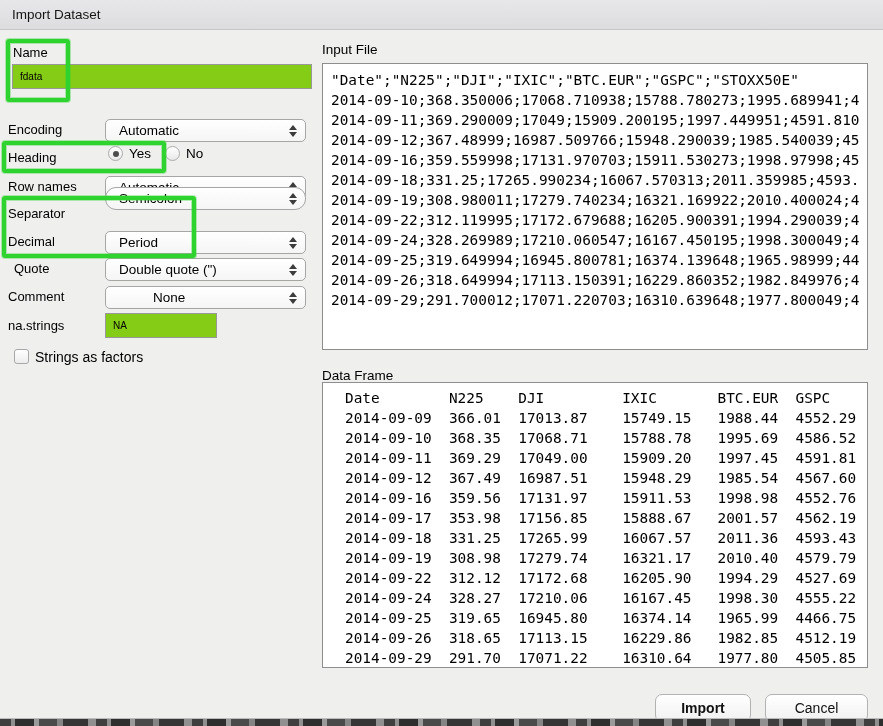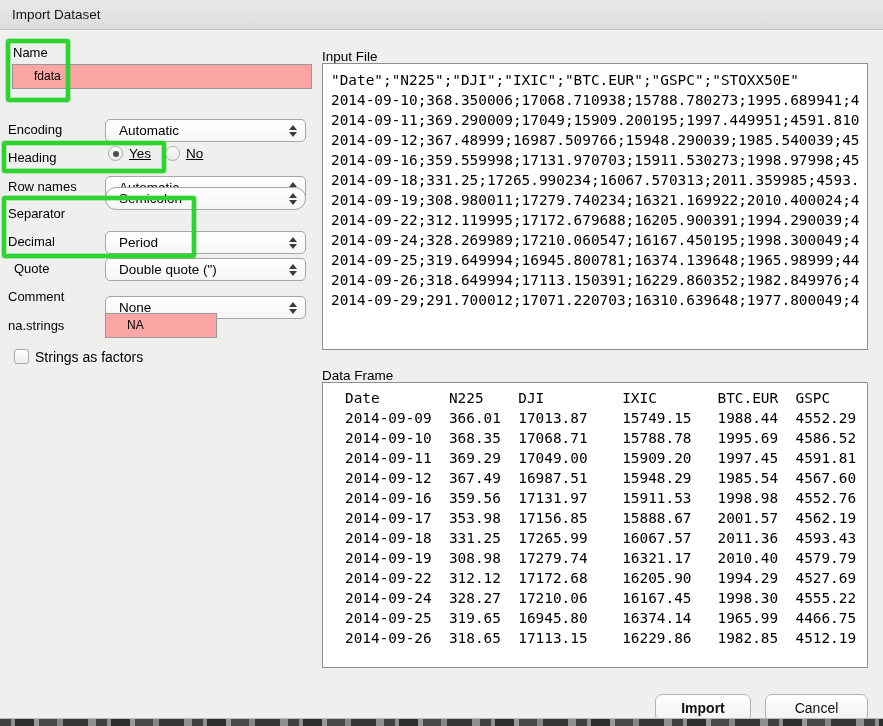--- a/index.html
+++ b/index.html
@@ -21,41 +21,41 @@
   }
   .titlebar .title {
     position:absolute; left:12px; top:0; line-height:30px;
     font-size:13.5px; color:#141414;
   }
 
   
   .field-label { font-size:13px; color:#000; white-space:nowrap; }
 
   .text-input {
-    background:#fca5a5; border:1px solid #989898;
-    font-size:12px; line-height:23px; padding-left:21px;
+    background:#84cc16; border:1px solid #989898;
+    font-size:10px; line-height:23px; padding-left:7px;
     color:#000; overflow:hidden; white-space:nowrap;
   }
 
   .dropdown {
     left:105px; width:201px; height:23px;
     background:linear-gradient(#ffffff,#f5f5f5);
     border:1px solid #a6a6a6; border-radius:5px;
     display:flex; align-items:center;
     font-size:13.5px;
   }
   .dropdown .val { margin-left:13px; white-space:nowrap; overflow:hidden; }
   .dropdown .arrows {
     position:absolute; right:8px; top:50%; transform:translateY(-50%);
     display:flex; flex-direction:column; align-items:center;
   }
   .tri-up { width:0;height:0;border-left:4px solid transparent;border-right:4px solid transparent;border-bottom:5px solid #3c3c3c; }
   .tri-down { width:0;height:0;border-left:4px solid transparent;border-right:4px solid transparent;border-top:5px solid #3c3c3c; margin-top:2px; }
 
-  .radio-row { display:flex; align-items:flex-end;text-decoration:underline; }
+  .radio-row { display:flex; align-items:flex-end; }
   .radio {
     width:15px; height:15px; border-radius:50%;
     border:1px solid #ababab; background:linear-gradient(#ffffff,#e9e9e9);
     display:flex; align-items:center; justify-content:center;
   }
   .radio.selected::after {
     content:""; width:6px; height:6px; border-radius:50%; background:#4c4c4c;
   }
   .radio-label { font-size:13.5px; margin:0 14px 0 6px; }
 
@@ -164,35 +164,35 @@
 <div class="abs field-label" style="left:8px; top:261px;margin-left:6px;">Quote</div>
 <div class="abs dropdown" style="top:258px;">
   <span class="val">Double quote (")</span>
   <span class="arrows">
       <span class="tri-up"></span>
       <span class="tri-down"></span>
     </span>
 </div>
 
 <div class="abs field-label" style="left:8px; top:289px;">Comment</div>
-<div class="abs dropdown" style="top:296px;">
+<div class="abs dropdown" style="top:286px;padding-left:34px;">
   <span class="val">None</span>
   <span class="arrows">
       <span class="tri-up"></span>
       <span class="tri-down"></span>
     </span>
 </div>
 
 <div class="abs field-label" style="left:8px; top:318px;">na.strings</div>
 <div class="abs text-input" style="left:105px; top:313px; width:112px; height:25px;">NA</div>
 
 <div class="abs checkbox" style="left:14px; top:349px;"></div>
 <div class="abs field-label" style="left:35px; top:349px; font-size:14px;">Strings as factors</div>
 
-<div class="abs panel-label" style="left:322px; top:49px;">Input File</div>
+<div class="abs panel-label" style="left:322px; top:42px;">Input File</div>
 <div class="abs mono-box" style="left:322px; top:63px; width:546px; height:287px; padding:6px 0 0 8px;">
 
 <div class="csv-line">"Date";"N225";"DJI";"IXIC";"BTC.EUR";"GSPC";"STOXX50E"</div>
     <div class="csv-line">2014-09-10;368.350006;17068.710938;15788.780273;1995.689941;4</div>
     <div class="csv-line">2014-09-11;369.290009;17049;15909.200195;1997.449951;4591.810</div>
     <div class="csv-line">2014-09-12;367.48999;16987.509766;15948.290039;1985.540039;45</div>
     <div class="csv-line">2014-09-16;359.559998;17131.970703;15911.530273;1998.97998;45</div>
     <div class="csv-line">2014-09-18;331.25;17265.990234;16067.570313;2011.359985;4593.</div>
     <div class="csv-line">2014-09-19;308.980011;17279.740234;16321.169922;2010.400024;4</div>
     <div class="csv-line">2014-09-22;312.119995;17172.679688;16205.900391;1994.290039;4</div>
@@ -315,20 +315,28 @@
 
       <div class="df-row">
         <span class="df-cell c0">2014-09-26</span>
         <span class="df-cell c1">318.65</span>
         <span class="df-cell c2">17113.15</span>
         <span class="df-cell c3">16229.86</span>
         <span class="df-cell c4">1982.85</span>
         <span class="df-cell c5">4512.19</span>
       </div>
 
+      <div class="df-row">
+        <span class="df-cell c0">2014-09-29</span>
+        <span class="df-cell c1">291.70</span>
+        <span class="df-cell c2">17071.22</span>
+        <span class="df-cell c3">16310.64</span>
+        <span class="df-cell c4">1977.80</span>
+        <span class="df-cell c5">4505.85</span>
+      </div>
     </div>
 </div>
 
 <div class="abs btn primary" style="left:655px; top:684px; width:96px;">Import</div>
 <div class="abs btn" style="left:765px; top:684px; width:103px;">Cancel</div>
 
 <div class="abs anno" style="left:6px; top:39px; width:64px; height:63px;"></div>
 <div class="abs anno" style="left:2px; top:141px; width:164px; height:32px;"></div>
 <div class="abs anno" style="left:2px; top:196px; width:194px; height:62px;"></div>
 

